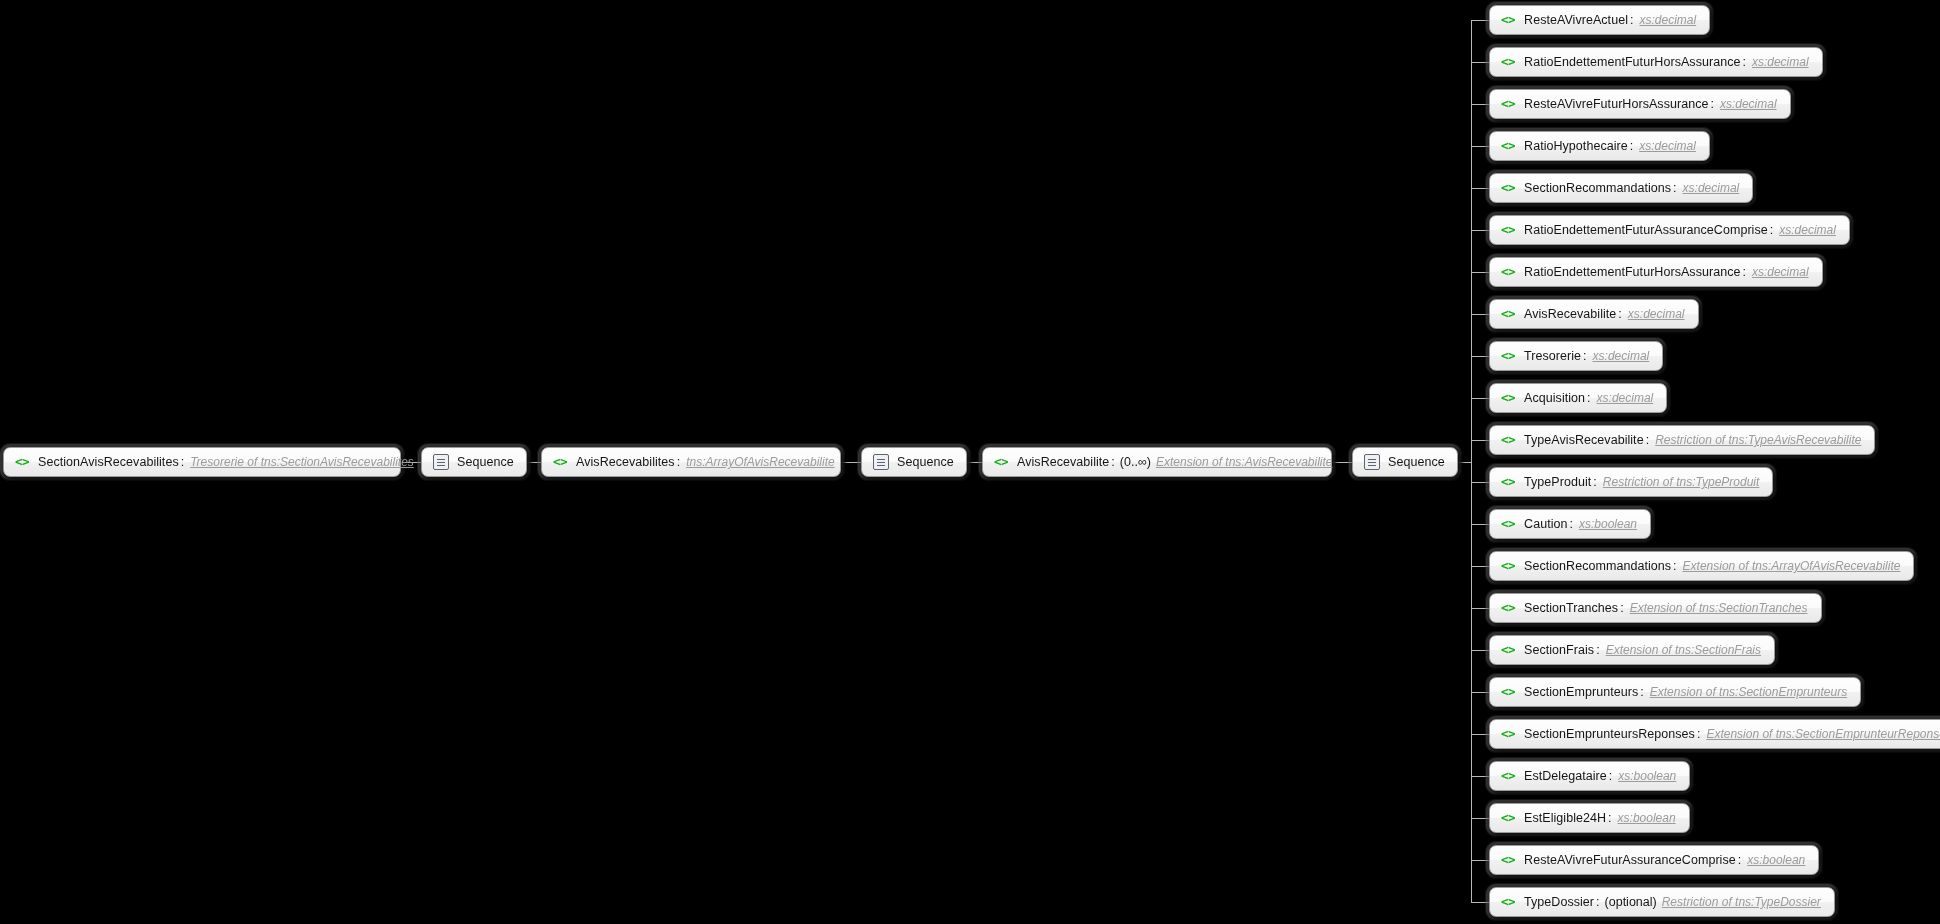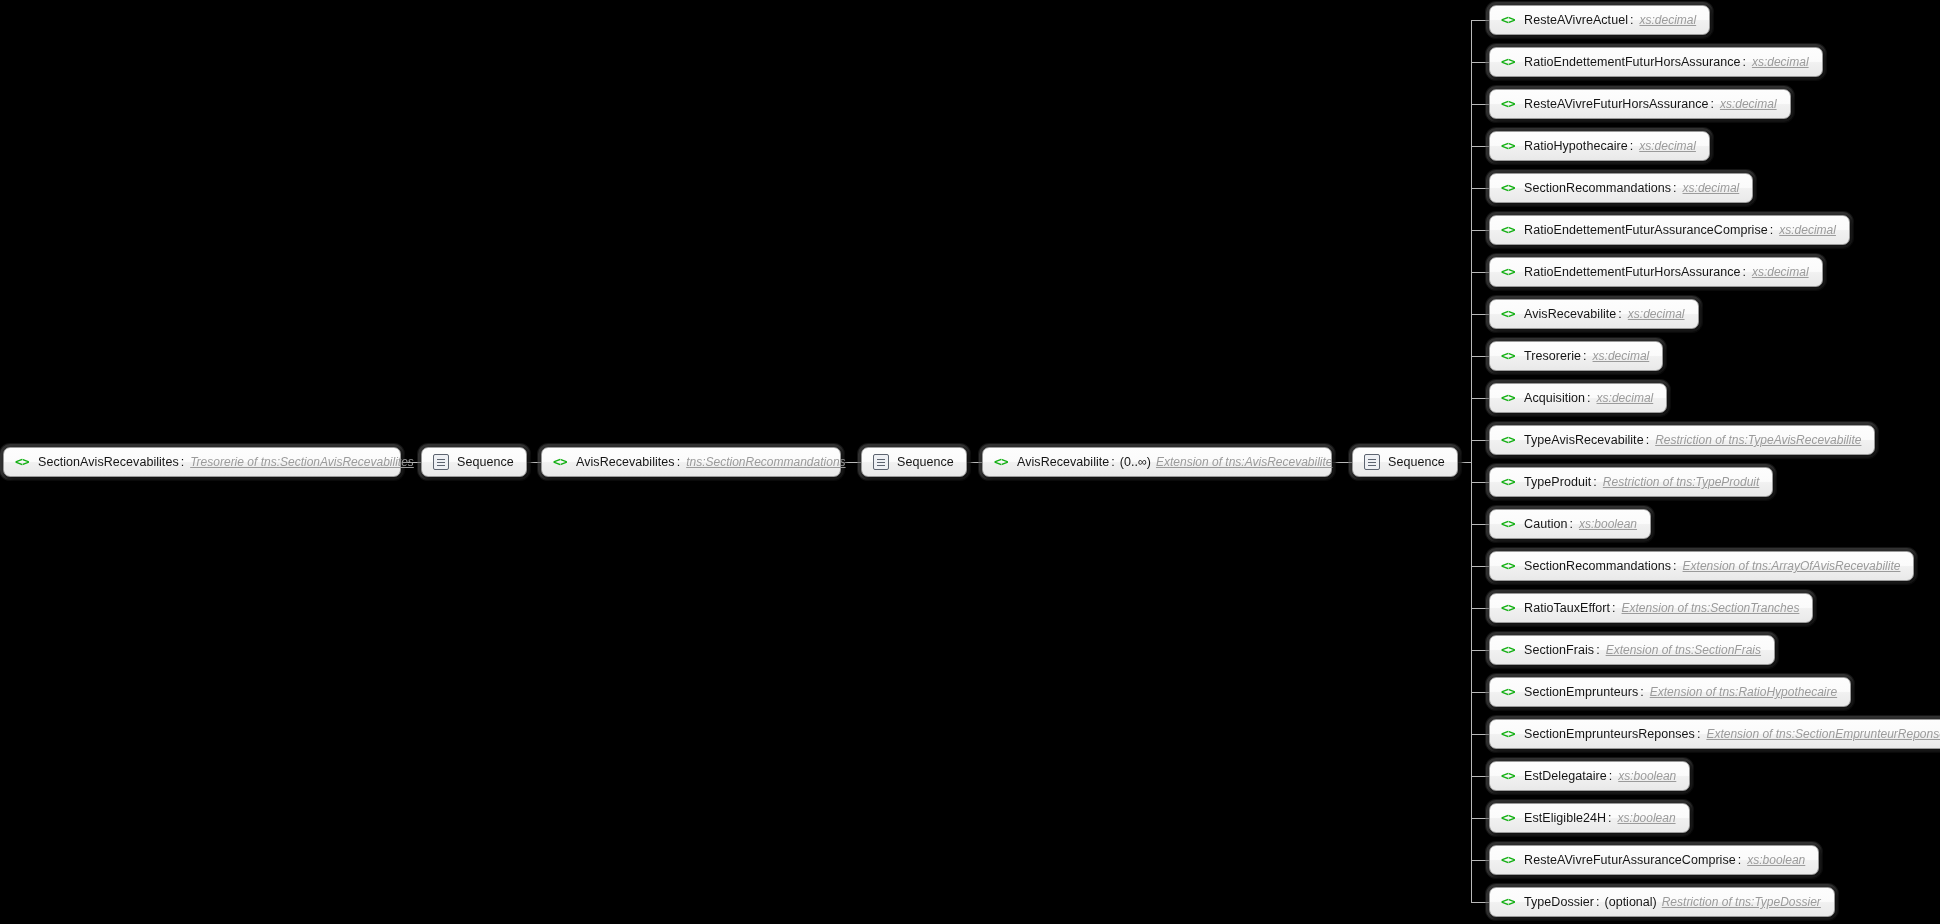--- a/index.html
+++ b/index.html
@@ -97,21 +97,21 @@
         <i></i>
         <i></i>
         <i></i>
       </span>
       <span class="nm">Sequence</span>
     </div>
     <div class="node" style="left: 541px; top: 447px; width: 300px;">
       <span class="icon-elem">&lt;&gt;</span>
       <span class="nm">AvisRecevabilites</span>
       <span class="colon">:</span>
-      <span class="ty">tns:SectionRecommandations</span>
+      <span class="ty">tns:ArrayOfAvisRecevabilite</span>
     </div>
     <div class="node" style="left: 861px; top: 447px; width: 106px;">
       <span class="icon-seq">
         <i></i>
         <i></i>
         <i></i>
       </span>
       <span class="nm">Sequence</span>
     </div>
     <div class="node" style="left: 982px; top: 447px; width: 350px;">
@@ -225,37 +225,37 @@
     <div class="edge h" style="left: 1471px; top: 566px; width: 18px;"></div>
     <div class="node" style="left: 1489px; top: 551px;">
       <span class="icon-elem">&lt;&gt;</span>
       <span class="nm">SectionRecommandations</span>
       <span class="colon">:</span>
       <span class="ty">Extension of tns:ArrayOfAvisRecevabilite</span>
     </div>
     <div class="edge h" style="left: 1471px; top: 608px; width: 18px;"></div>
     <div class="node" style="left: 1489px; top: 593px;">
       <span class="icon-elem">&lt;&gt;</span>
-      <span class="nm">RatioTauxEffort</span>
+      <span class="nm">SectionTranches</span>
       <span class="colon">:</span>
       <span class="ty">Extension of tns:SectionTranches</span>
     </div>
     <div class="edge h" style="left: 1471px; top: 650px; width: 18px;"></div>
     <div class="node" style="left: 1489px; top: 635px;">
       <span class="icon-elem">&lt;&gt;</span>
       <span class="nm">SectionFrais</span>
       <span class="colon">:</span>
       <span class="ty">Extension of tns:SectionFrais</span>
     </div>
     <div class="edge h" style="left: 1471px; top: 692px; width: 18px;"></div>
     <div class="node" style="left: 1489px; top: 677px;">
       <span class="icon-elem">&lt;&gt;</span>
       <span class="nm">SectionEmprunteurs</span>
       <span class="colon">:</span>
-      <span class="ty">Extension of tns:RatioHypothecaire</span>
+      <span class="ty">Extension of tns:SectionEmprunteurs</span>
     </div>
     <div class="edge h" style="left: 1471px; top: 734px; width: 18px;"></div>
     <div class="node" style="left: 1489px; top: 719px;">
       <span class="icon-elem">&lt;&gt;</span>
       <span class="nm">SectionEmprunteursReponses</span>
       <span class="colon">:</span>
       <span class="ty">Extension of tns:SectionEmprunteurReponses</span>
     </div>
     <div class="edge h" style="left: 1471px; top: 776px; width: 18px;"></div>
     <div class="node" style="left: 1489px; top: 761px;">

